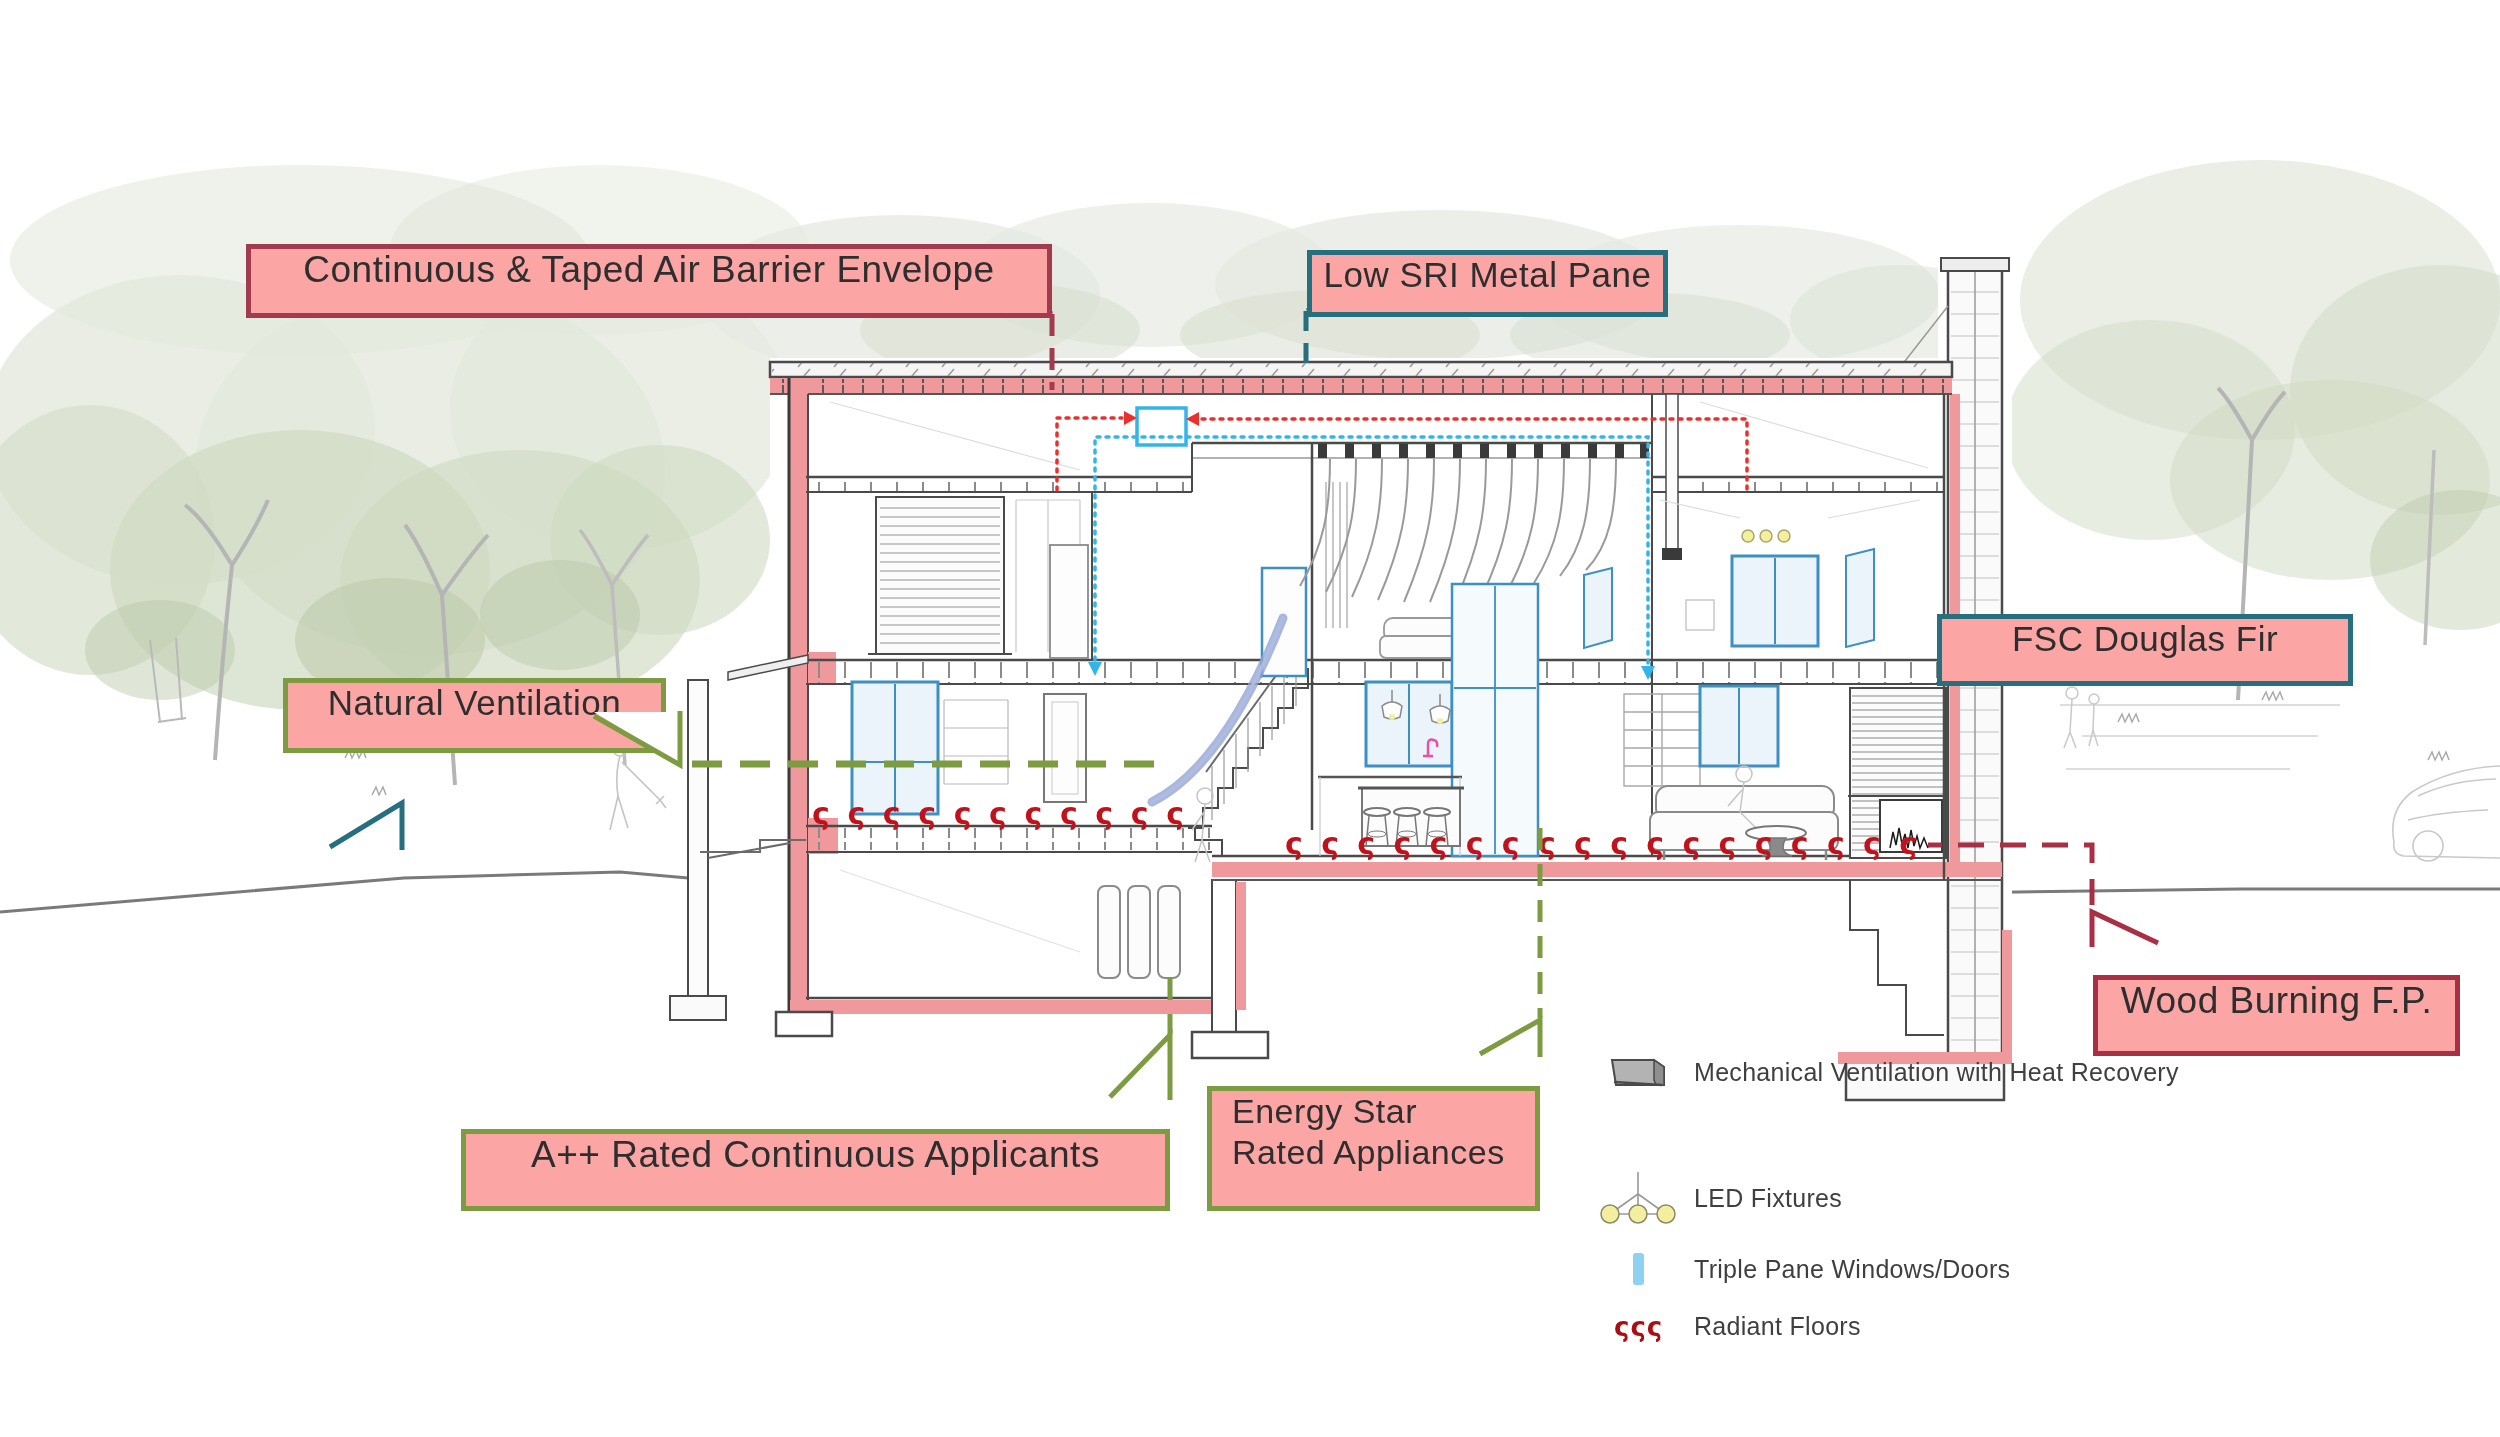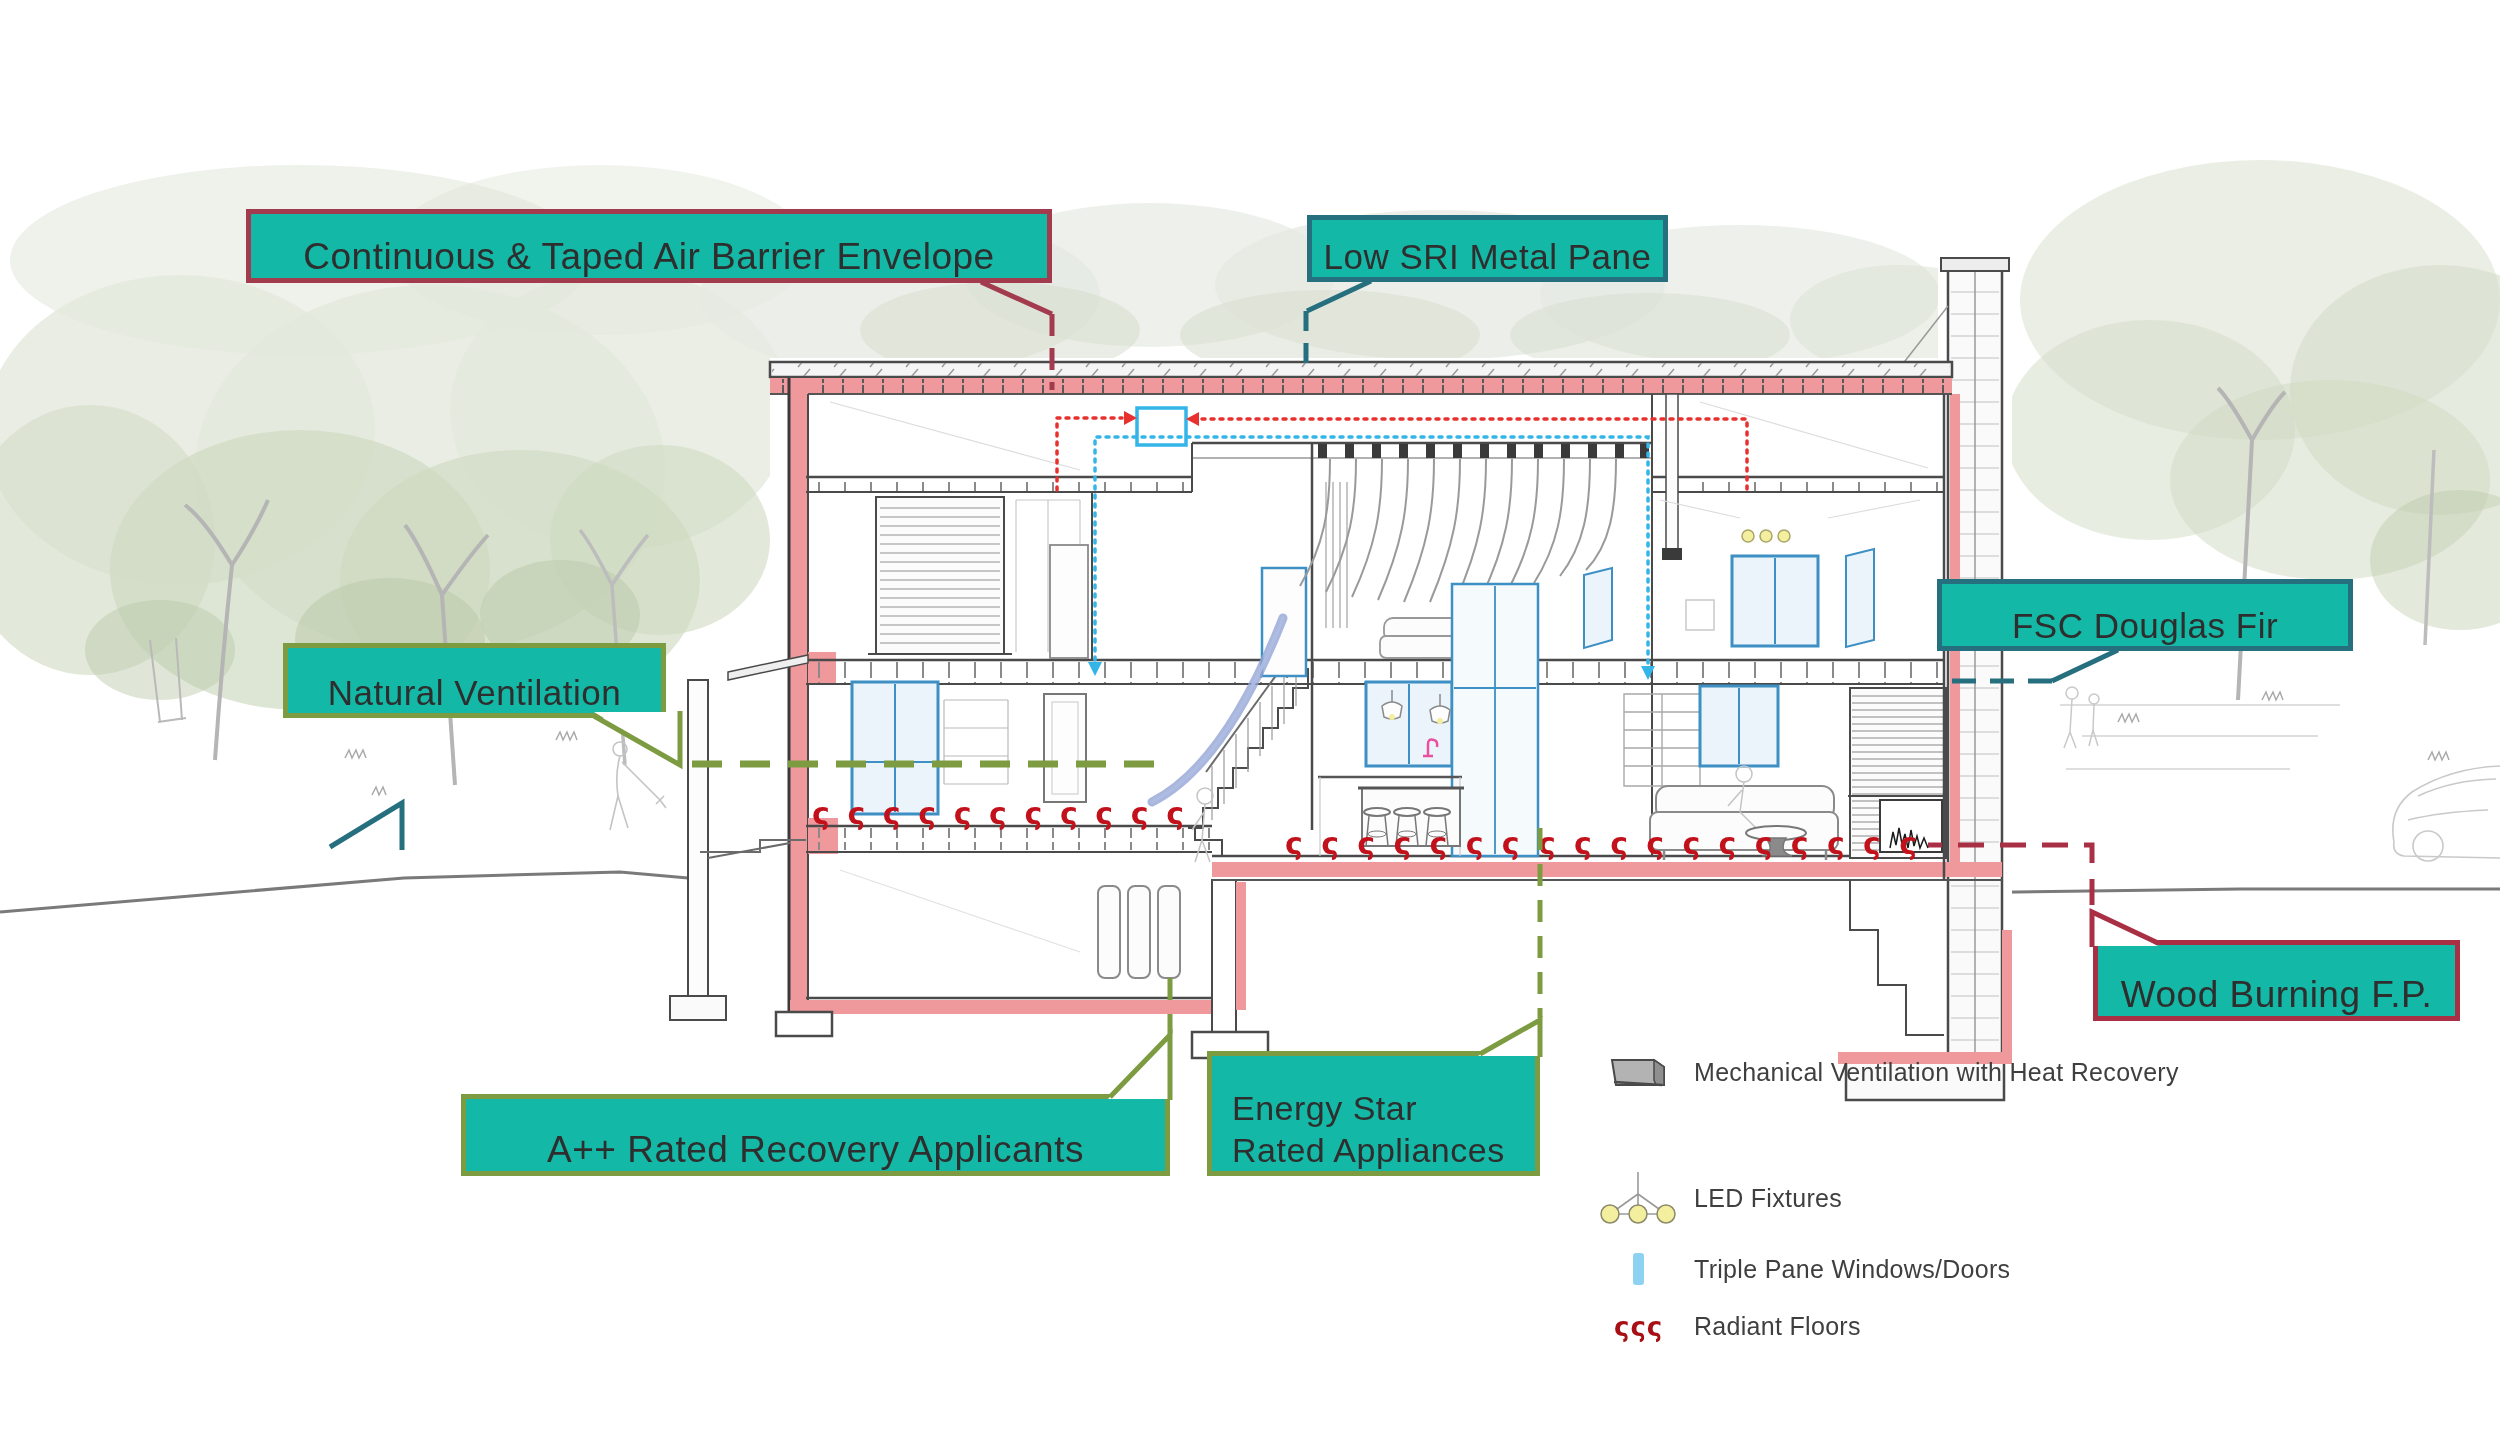--- a/index.html
+++ b/index.html
@@ -1,22 +1,22 @@
 <!DOCTYPE html>
 <html><head>
 <meta charset="utf-8">
 <style>
   html,body{margin:0;padding:0;background:#fff;}
   .stage{position:relative;width:2500px;height:1437px;background:#fff;overflow:hidden;
          font-family:"Liberation Sans",sans-serif;}
   .stage svg.art,.stage svg.tails{position:absolute;left:0;top:0;}
   svg.tails{pointer-events:none;z-index:3;}
-  .callout{position:absolute;z-index:2;background:#14b8a6;box-sizing:border-box;
-           display:flex;align-items:flex-end;justify-content:center;text-align:center;
-           color:#2E2E2E;letter-spacing:.5px;border:5px solid #444;}
+  .callout{position:absolute;z-index:2;background:#fca5a5;box-sizing:border-box;
+           display:flex;align-items:flex-start;justify-content:center;text-align:center;
+           color:#2E2E2E;letter-spacing:.5px;border:5px solid #444;margin-top:35px;}
   .callout .ln{line-height:1.22;}
   .callout.left-al{justify-content:flex-start;text-align:left;padding-left:20px;}
   .legend{position:absolute;left:1594px;top:1036px;width:830px;height:380px;z-index:2;text-align:center;}
   .legend .row{position:absolute;left:0;width:830px;height:56px;}
   .legend .ic{position:absolute;left:0;width:88px;height:56px;display:flex;align-items:center;justify-content:center;}
   .legend .lb{position:absolute;left:100px;top:0;height:56px;display:flex;align-items:center;
               font-size:25px;color:#3F3F3F;letter-spacing:.3px;white-space:nowrap;}
 </style>
 </head>
 <body>
@@ -390,21 +390,21 @@
 <div class="callout" style="left: 283px; top: 643px; width: 383px; height: 75px; font-size: 35px; border-color: rgb(125, 155, 64);">
   <span>Natural Ventilation</span>
 </div>
 <div class="callout" style="left: 1937px; top: 579px; width: 416px; height: 72px; font-size: 35px; border-color: rgb(38, 111, 127);">
   <span>FSC Douglas Fir</span>
 </div>
 <div class="callout" style="left: 2093px; top: 940px; width: 367px; height: 81px; font-size: 37px; border-color: rgb(169, 48, 68);">
   <span>Wood Burning F.P.</span>
 </div>
 <div class="callout" style="left: 461px; top: 1094px; width: 709px; height: 82px; font-size: 37px; border-color: rgb(125, 155, 64);">
-  <span>A++ Rated Recovery Applicants</span>
+  <span>A++ Rated Continuous Applicants</span>
 </div>
 <div class="callout left-al" style="left: 1207px; top: 1051px; width: 333px; height: 125px; font-size: 34px; border-color: rgb(125, 155, 64);">
   <span class="ln">
     <span style="display:block">Energy Star</span>
     <span style="display:block">Rated Appliances</span>
   </span>
 </div>
 
 <svg class="tails" width="2500" height="1437" viewBox="0 0 2500 1437">
   <polygon points="594,712 686,712 686,768" fill="#FFF"></polygon>

